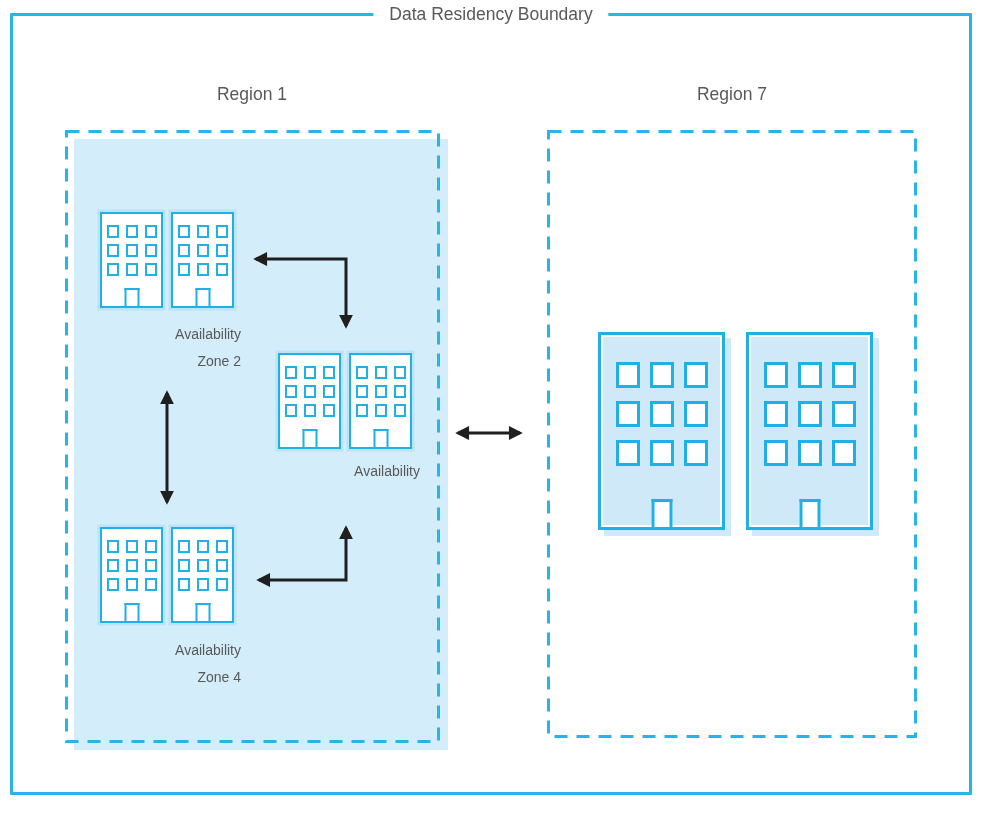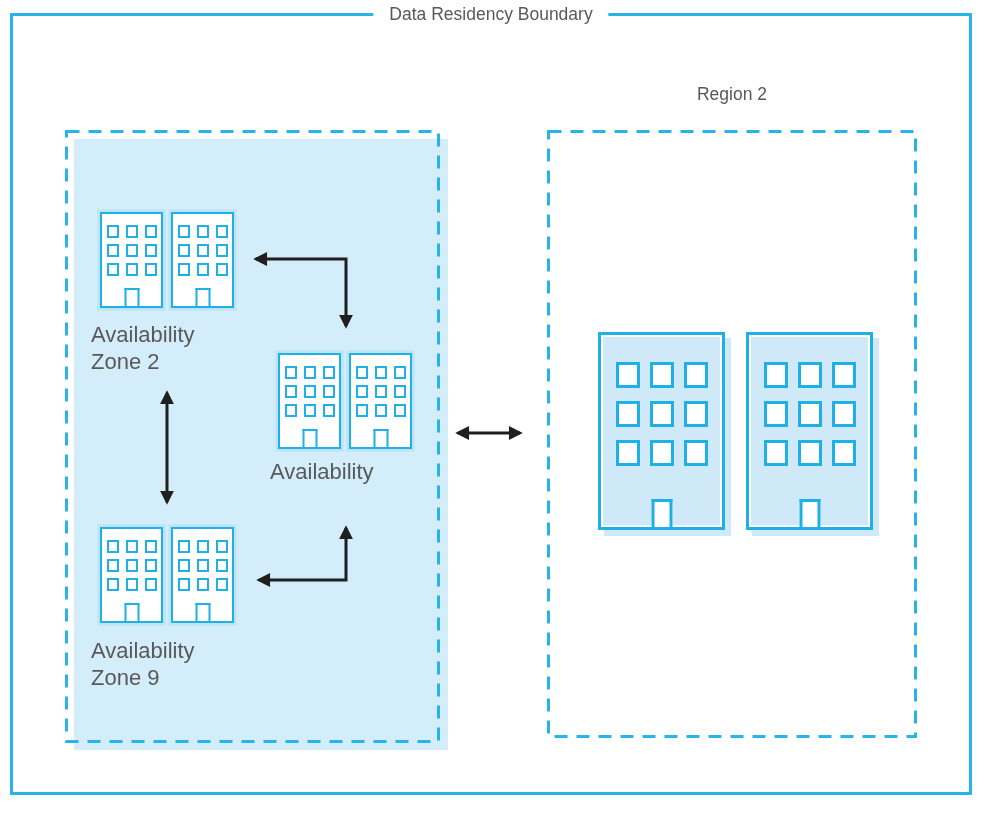--- a/index.html
+++ b/index.html
@@ -59,36 +59,37 @@
   .bld--sm .win{width:12px;height:13px;}
   .bld--lg .win{width:24px;height:26px;border-width:3px;}
   .bld-door{
     position:absolute;left:50%;transform:translateX(-50%);bottom:0;background:#fff;
     border:2px solid var(--building-border);border-bottom:none;z-index:2;
   }
   .bld--sm .bld-door{width:15px;height:18px;}
   .bld--lg .bld-door{width:21px;height:28px;border-width:3px;}
   
   .zone-label{
-    position:absolute;width:150px;text-align:left;font-size:22px;line-height:27px;
+    position:absolute;width:150px;text-align:right;font-size:14px;line-height:27px;
     color:var(--label-text);z-index:3;
   }
   .zone-label.az1{left:91px;top:321px;}
   .zone-label.az3{left:270px;top:458px;}
   .zone-label.az2{left:91px;top:637px;}
 </style>
 </head>
 <body>
 
 <div class="canvas">
 
   <div class="outer-boundary"></div>
   <div class="boundary-title">Data Residency Boundary</div>
 
-  <div class="region-label r2">Region 2</div>
+  <div class="region-label r1">Region 1</div>
+  <div class="region-label r2">Region 7</div>
 
   <div class="region1-fill"></div>
 
   <svg class="overlay-svg" viewBox="0 0 995 815" xmlns="http://www.w3.org/2000/svg">
     <defs>
       <marker id="ah" viewBox="0 0 10 10" refX="8" refY="5" markerUnits="strokeWidth" markerWidth="5.4" markerHeight="4.6" orient="auto-start-reverse">
         <polygon class="ah-poly" points="0,0 10,5 0,10"></polygon>
       </marker>
     </defs>
 
@@ -189,21 +190,21 @@
         <div class="win"></div>
         <div class="win"></div>
         <div class="win"></div>
         <div class="win"></div>
         <div class="win"></div>
       </div>
     <div class="bld-door"></div>
   </div>
   <div class="zone-label az2">
     <div>Availability</div>
-    <div>Zone 9</div>
+    <div>Zone 4</div>
   </div>
 
   <div class="bld bld--lg" style="left:598px;top:332px">
     <div class="bld-fill"></div>
     <div class="bld-windows">
         <div class="win"></div>
         <div class="win"></div>
         <div class="win"></div>
         <div class="win"></div>
         <div class="win"></div>

